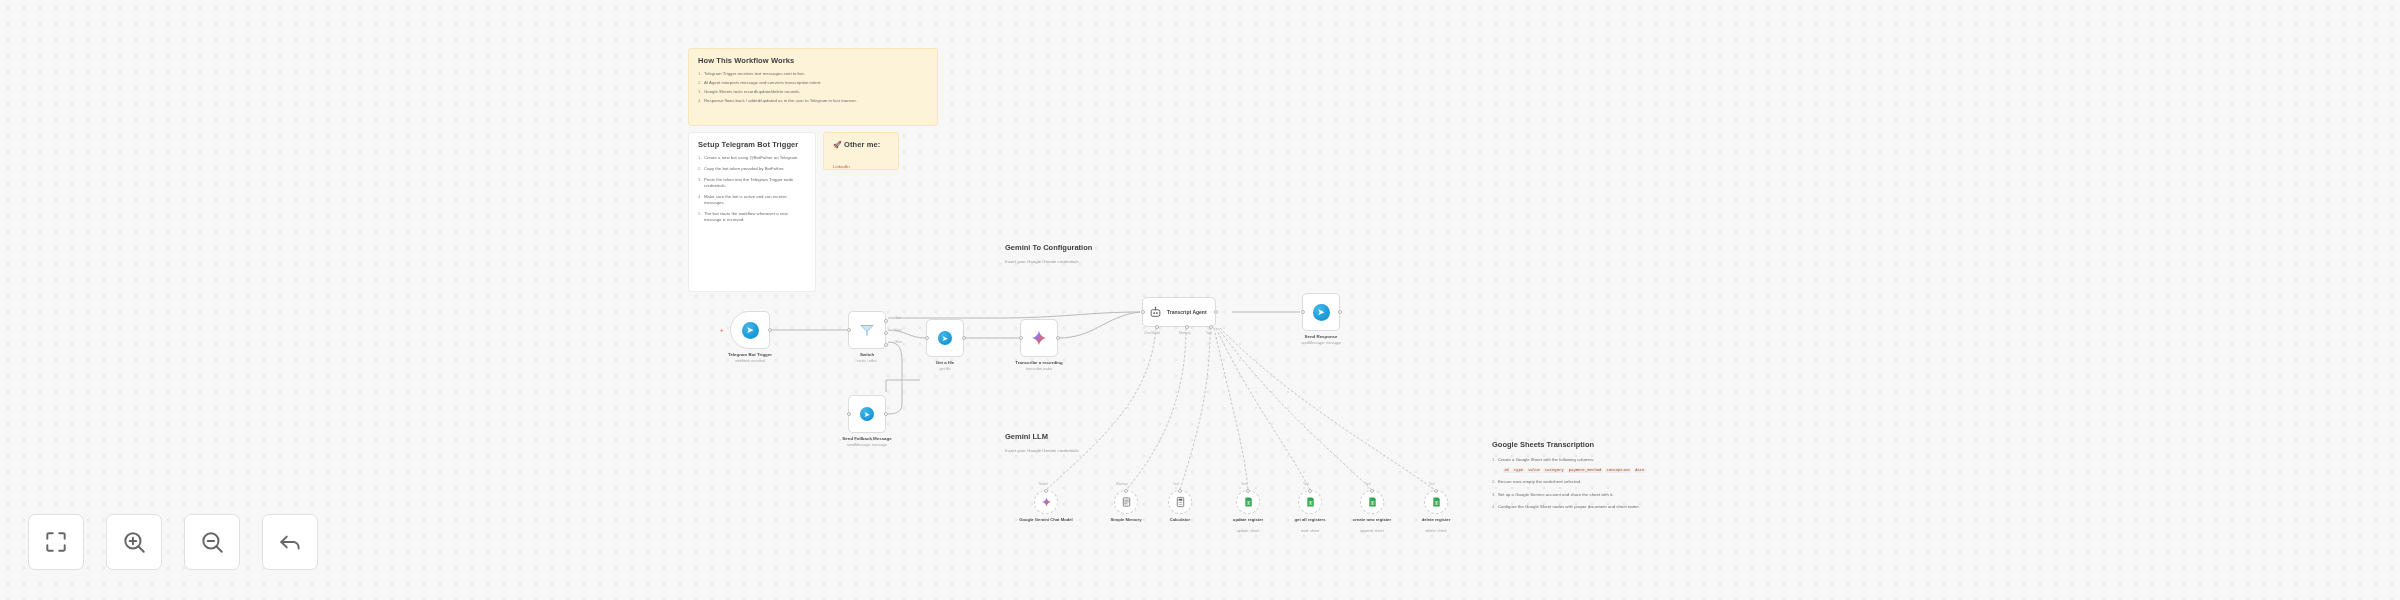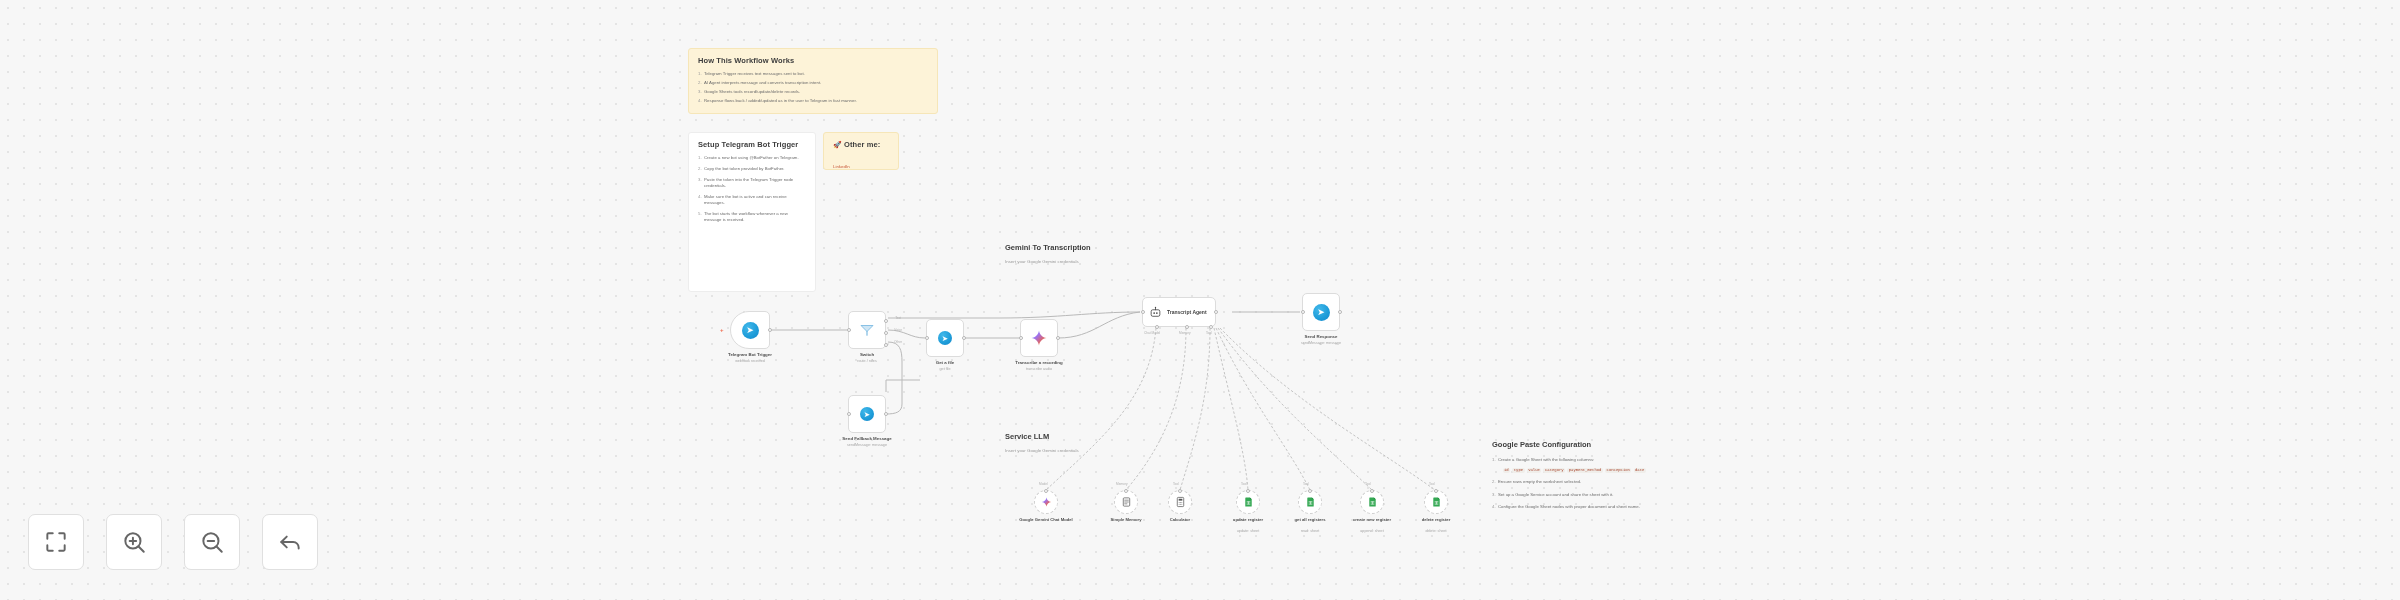--- a/index.html
+++ b/index.html
@@ -165,21 +165,21 @@
 
     <path class="dashed" d="M 1156 328 C 1150 400 1100 440 1046 490"></path>
     <path class="dashed" d="M 1186 328 C 1186 400 1160 450 1126 490"></path>
     <path class="dashed" d="M 1210 328 C 1210 400 1192 450 1180 490"></path>
     <path class="dashed" d="M 1214 328 C 1230 400 1245 450 1248 490"></path>
     <path class="dashed" d="M 1216 328 C 1250 400 1290 450 1310 490"></path>
     <path class="dashed" d="M 1218 328 C 1270 400 1330 450 1372 490"></path>
     <path class="dashed" d="M 1220 328 C 1290 400 1380 450 1435 490"></path>
   </svg>
 
-  <div class="sticky sticky-amber note-dense" style="left:688px; top:48px; width:250px; height:66px;">
+  <div class="sticky sticky-amber note-dense" style="left:688px; top:48px; width:250px; height:78px;">
     <h3>How This Workflow Works</h3>
     <ol>
       <li><span class="num">1.</span><span>Telegram Trigger receives text messages sent to bot.</span></li>
       <li><span class="num">2.</span><span>AI Agent interprets message and converts transcription intent.</span></li>
       <li><span class="num">3.</span><span>Google Sheets tools record/update/delete records.</span></li>
       <li><span class="num">4.</span><span>Response flows back / added/updated as in the user to Telegram in fast manner.</span></li>
     </ol>
   </div>
 
   <div class="sticky sticky-white" style="left:688px; top:132px; width:128px; height:160px;">
@@ -195,31 +195,31 @@
 
   <div class="sticky sticky-amber" style="left:823px; top:132px; width:76px; height:38px;">
     <h3 style="margin-bottom:4px;">
       <span class="rocket">🚀</span>
       <span>Other me:</span>
     </h3>
     <a class="link" href="#">LinkedIn</a>
   </div>
 
   <div style="position:absolute; left:1005px; top:243px; width:130px;">
-    <div style="font-size:7.5px; font-weight:700; color:#3d3d3d; line-height:1.25;">Gemini To Transcription</div>
+    <div style="font-size:7.5px; font-weight:700; color:#3d3d3d; line-height:1.25;">Gemini To Configuration</div>
     <div style="font-size:4.4px; color:#9a9a9a; line-height:1.5; margin-top:7px;">Insert your Google Gemini credentials</div>
   </div>
 
   <div style="position:absolute; left:1005px; top:432px; width:130px;">
-    <div style="font-size:7.5px; font-weight:700; color:#3d3d3d; line-height:1.25;">Service LLM</div>
+    <div style="font-size:7.5px; font-weight:700; color:#3d3d3d; line-height:1.25;">Gemini LLM</div>
     <div style="font-size:4.4px; color:#9a9a9a; line-height:1.5; margin-top:7px;">Insert your Google Gemini credentials</div>
   </div>
 
   <div style="position:absolute; left:1492px; top:440px; width:240px;">
-    <div style="font-size:7.5px; font-weight:700; color:#3d3d3d; line-height:1.25; margin-bottom:8px;">Google Paste Configuration</div>
+    <div style="font-size:7.5px; font-weight:700; color:#3d3d3d; line-height:1.25; margin-bottom:8px;">Google Sheets Transcription</div>
     <ol style="list-style:none;">
       <li style="font-size:4.3px; color:#6b6b6b; line-height:1.45; margin-bottom:3px; padding-left:6px; position:relative;">
         <span class="num" style="position:absolute;left:0;color:#9a9a9a;">1.</span>
         <span>Create a Google Sheet with the following columns:</span>
       </li>
       <li style="font-size:3.9px; color:#6b6b6b; line-height:1.5; margin-bottom:6px; padding-left:10px;">
         <span class="code-chip">id</span>
         <span class="code-chip">type</span>
         <span class="code-chip">value</span>
         <span class="code-chip">category</span>

